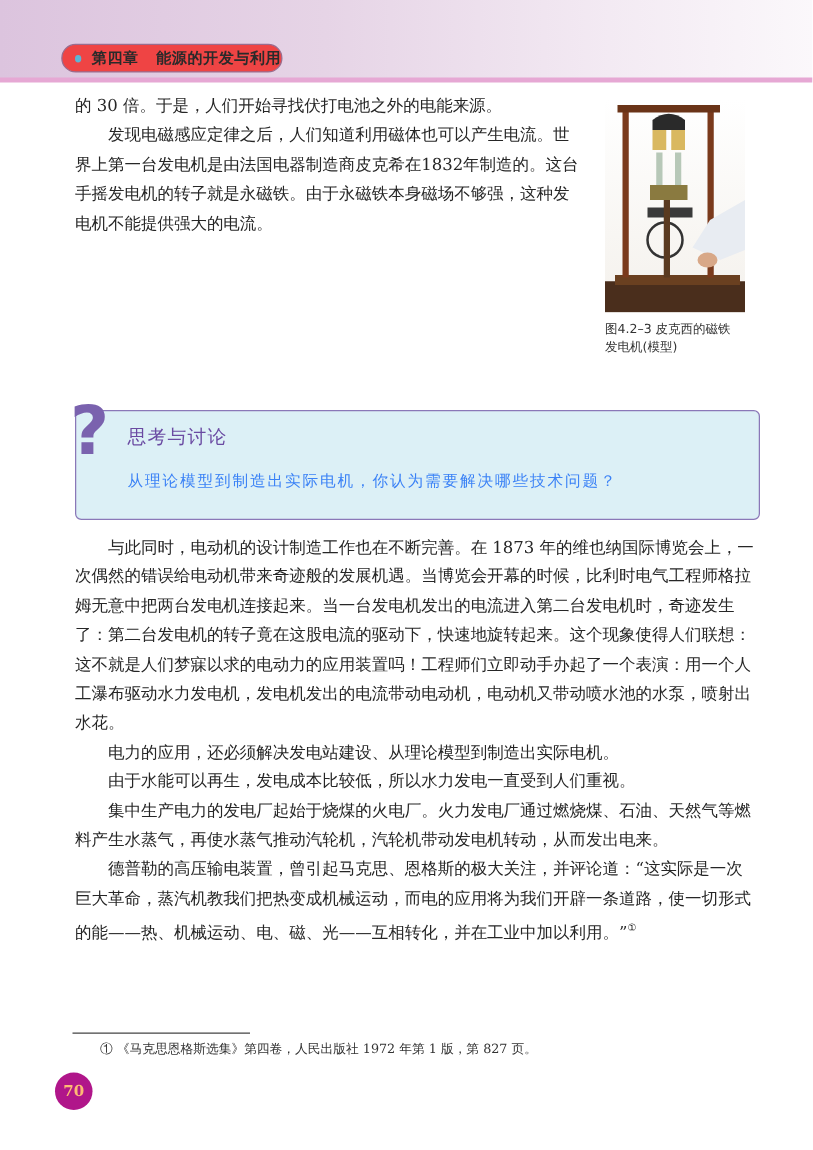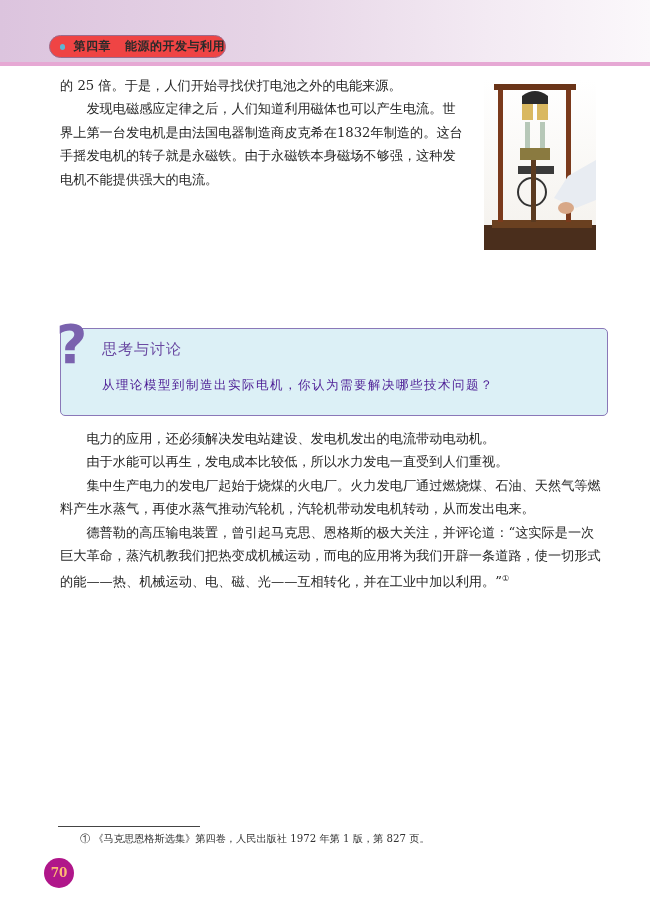--- a/index.html
+++ b/index.html
@@ -47,21 +47,21 @@
   }
   .question-mark {
     position: absolute; left: 56px; top: 318px; font-family: "DejaVu Sans", sans-serif;
     font-size: 54px; font-weight: bold; color: #7a62ae; line-height: 1;
   }
   .discussion-title {
     position: absolute; left: 102px; top: 340px; font-family: "DejaVu Sans", sans-serif;
     font-size: 15px; color: #6a4aa2; font-weight: normal; letter-spacing: 1px;
   }
   .discussion-question {
-    position: absolute; left: 102px; top: 377px; font-size: 12.5px; color: #4c1d95; letter-spacing: 1.5px;
+    position: absolute; left: 102px; top: 377px; font-size: 12.5px; color: #3b82f6; letter-spacing: 1.5px;
   }
 
   .footnote-rule { position: absolute; left: 58px; top: 826px; width: 142px; height: 1px; background: #444; }
   .footnote { position: absolute; left: 80px; top: 832px; font-size: 10.2px; color: #333; }
   .page-number {
     position: absolute; left: 44px; top: 858px; width: 30px; height: 30px; border-radius: 50%;
     background: #b0168a; color: #fdba74; font-size: 12px; font-weight: bold;
     display: flex; align-items: center; justify-content: center;
   }
   sup { font-size: 8px; vertical-align: super; }
@@ -70,21 +70,21 @@
 <body>
 
 <div class="header"></div>
 <div class="header-bar"></div>
 <div class="chapter-pill">
   <span class="chapter-dot"></span>
   <span class="chapter-text">第四章   能源的开发与利用</span>
 </div>
 
 <div class="col-top text">
-  <p class="para noindent">的 25 倍。于是，人们开始寻找伏打电池之外的电能来源。</p>
+  <p class="para noindent">的 30 倍。于是，人们开始寻找伏打电池之外的电能来源。</p>
   <p class="para">发现电磁感应定律之后，人们知道利用磁体也可以产生电流。世界上第一台发电机是由法国电器制造商皮克希在1832年制造的。这台手摇发电机的转子就是永磁铁。由于永磁铁本身磁场不够强，这种发电机不能提供强大的电流。</p>
 </div>
 
 <div class="figure">
   <div class="figure-img">
     <svg width="112" height="170" viewBox="0 0 112 170">
       <rect x="0" y="145" width="112" height="25" fill="#4a2e1c"></rect>
       <rect x="8" y="140" width="100" height="8" fill="#6a4020"></rect>
       <rect x="14" y="6" width="5" height="136" fill="#7a3a1c"></rect>
       <rect x="82" y="6" width="5" height="136" fill="#7a3a1c"></rect>
@@ -95,29 +95,34 @@
       <rect x="41" y="42" width="5" height="26" fill="#b7c8b8"></rect>
       <rect x="56" y="42" width="5" height="26" fill="#b7c8b8"></rect>
       <rect x="36" y="68" width="30" height="12" fill="#8a7a40"></rect>
       <rect x="34" y="86" width="36" height="8" fill="#3a3a3a"></rect>
       <circle cx="48" cy="112" r="14" fill="none" stroke="#333" stroke-width="2"></circle>
       <rect x="47" y="80" width="5" height="62" fill="#5a3a20"></rect>
       <path d="M112 80 L84 96 L70 118 L92 128 L112 120 Z" fill="#e8ecf2"></path>
       <ellipse cx="82" cy="128" rx="8" ry="6" fill="#d8a888"></ellipse>
     </svg>
   </div>
+  <div class="figure-caption">
+    <div>图4.2–3   皮克西的磁铁</div>
+    <div>发电机(模型)</div>
+  </div>
 </div>
 
 <div class="discussion"></div>
 <div class="question-mark">?</div>
 <div class="discussion-title">思考与讨论</div>
 <div class="discussion-question">从理论模型到制造出实际电机，你认为需要解决哪些技术问题？</div>
 
 <div class="col-full text">
-  <p class="para">电力的应用，还必须解决发电站建设、发电机发出的电流带动电动机。</p>
+  <p class="para">与此同时，电动机的设计制造工作也在不断完善。在 1873 年的维也纳国际博览会上，一次偶然的错误给电动机带来奇迹般的发展机遇。当博览会开幕的时候，比利时电气工程师格拉姆无意中把两台发电机连接起来。当一台发电机发出的电流进入第二台发电机时，奇迹发生了：第二台发电机的转子竟在这股电流的驱动下，快速地旋转起来。这个现象使得人们联想：这不就是人们梦寐以求的电动力的应用装置吗！工程师们立即动手办起了一个表演：用一个人工瀑布驱动水力发电机，发电机发出的电流带动电动机，电动机又带动喷水池的水泵，喷射出水花。</p>
+  <p class="para">电力的应用，还必须解决发电站建设、从理论模型到制造出实际电机。</p>
   <p class="para">由于水能可以再生，发电成本比较低，所以水力发电一直受到人们重视。</p>
   <p class="para">集中生产电力的发电厂起始于烧煤的火电厂。火力发电厂通过燃烧煤、石油、天然气等燃料产生水蒸气，再使水蒸气推动汽轮机，汽轮机带动发电机转动，从而发出电来。</p>
   <p class="para"><span>德普勒的高压输电装置，曾引起马克思、恩格斯的极大关注，并评论道：“这实际是一次巨大革命，蒸汽机教我们把热变成机械运动，而电的应用将为我们开辟一条道路，使一切形式的能——热、机械运动、电、磁、光——互相转化，并在工业中加以利用。”</span><sup>①</sup></p>
 </div>
 
 <div class="footnote-rule"></div>
 <div class="footnote">①  《马克思恩格斯选集》第四卷，人民出版社 1972 年第 1 版，第 827 页。</div>
 
 <div class="page-number">70</div>
 

